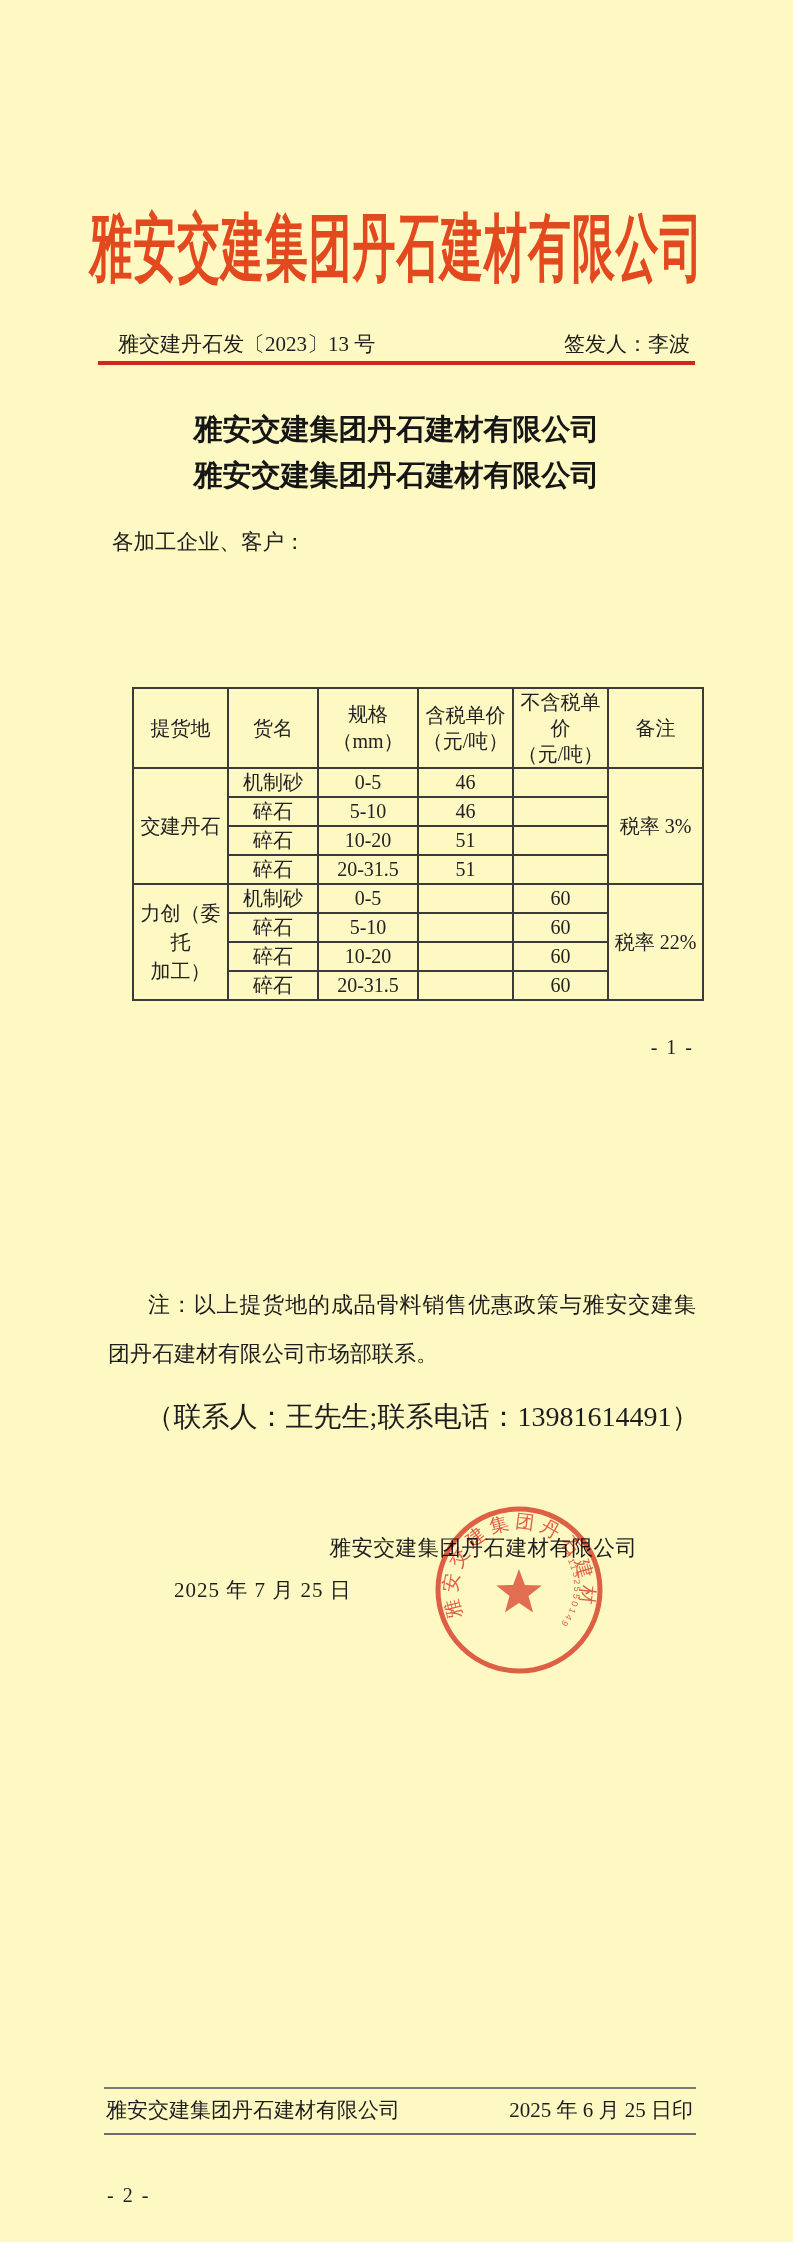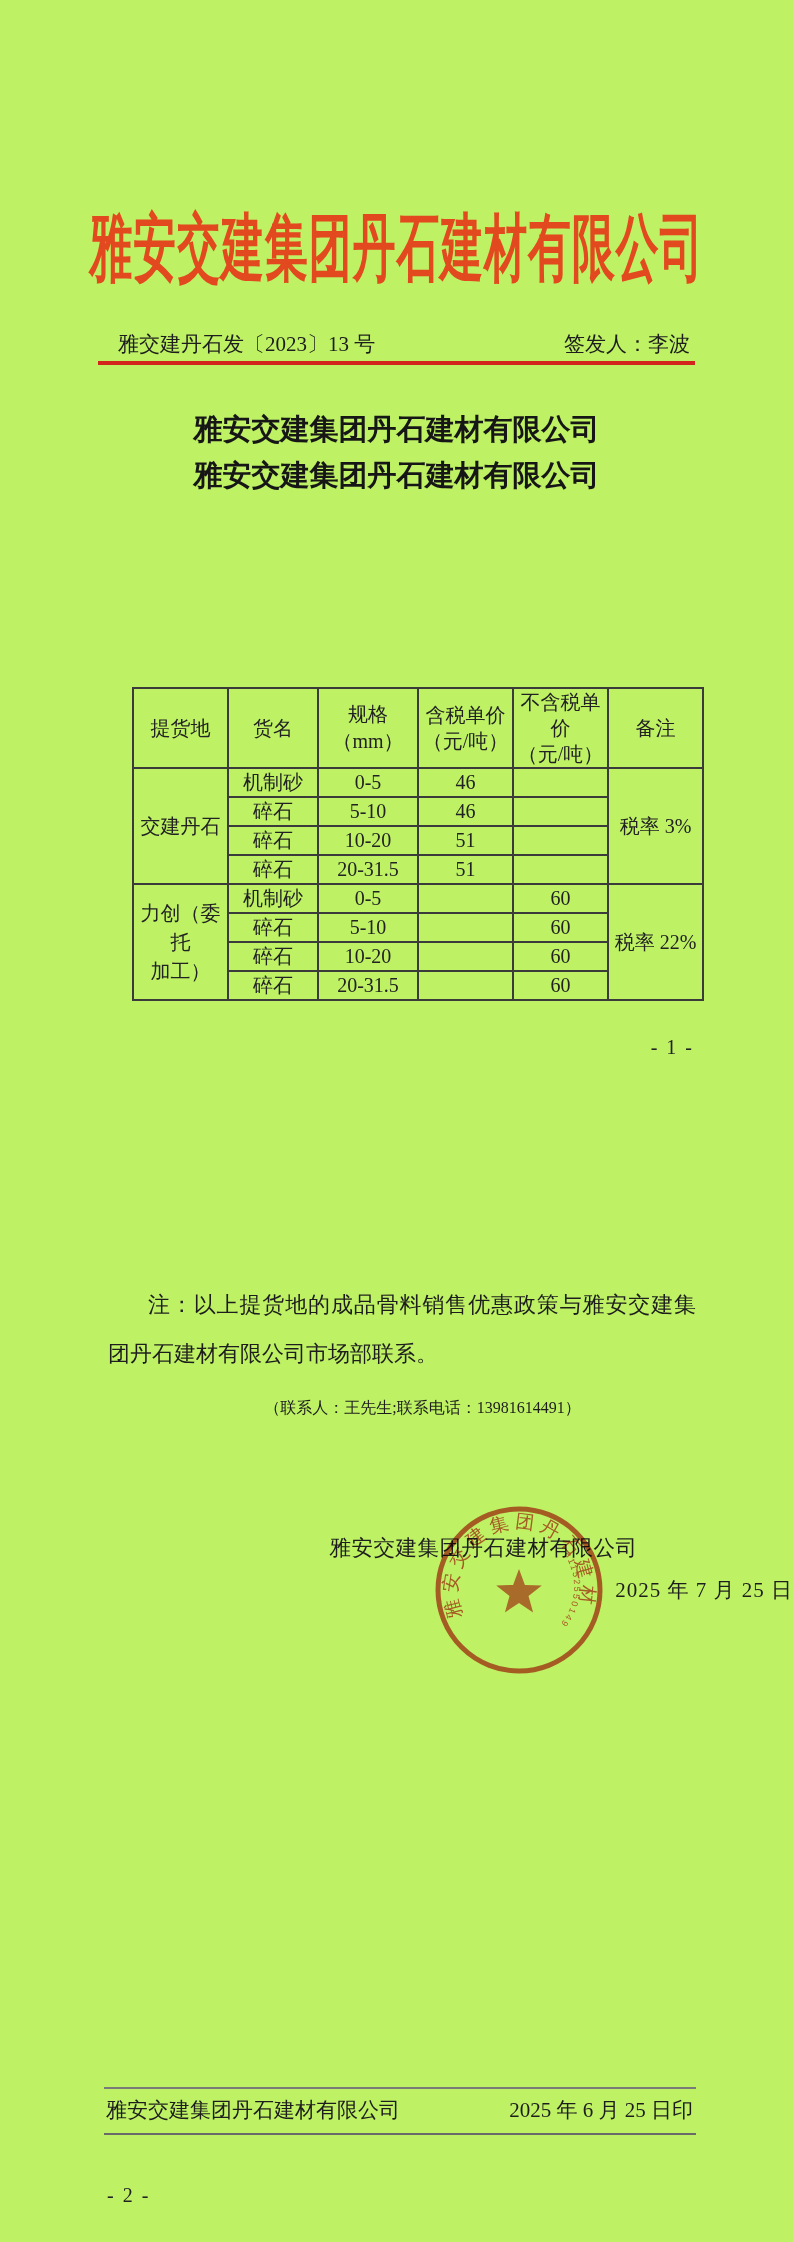--- a/index.html
+++ b/index.html
@@ -1,18 +1,18 @@
 <!DOCTYPE html>
 <html><head>
 <meta charset="utf-8">
 <style>
   html,body{margin:0;padding:0;background:#ffffff;}
   .page{
     position:relative;width:793px;height:2242px;margin:0 auto;
-    background:#bef264;overflow:hidden;color:#1d1d1d;
+    background:#fef9c3;overflow:hidden;color:#1d1d1d;
     font-family:"Liberation Serif","DejaVu Serif",serif;
   }
   
   .letterhead{
     position:absolute;top:212px;left:0;right:0;text-align:center;
     font-family:"Liberation Sans","DejaVu Sans",sans-serif;
     font-weight:700;font-size:42px;line-height:42px;letter-spacing:1px;
     color:#e3491e;transform:scale(1.02,1.75);transform-origin:50% 0;
     white-space:nowrap;
   }
@@ -53,29 +53,29 @@
   .nowrap{white-space:nowrap;margin-left:48px;}
   .pagenum{position:absolute;font-size:20px;letter-spacing:2px;color:#222;}
   .pagenum-1{top:1036px;right:99px;}
   .pagenum-2{top:2184px;left:107px;}
   .note-block{
     position:absolute;top:1280px;left:108px;width:588px;
     font-size:22px;line-height:49px;text-align:justify;text-indent:40px;
   }
   .contact-line{
     position:absolute;top:1398px;left:0;right:0;padding-left:52px;
-    text-align:center;font-size:16px;
+    text-align:center;font-size:28px;
   }
   .sig-company{
     position:absolute;top:1533px;left:0;right:0;padding-left:174px;
     text-align:center;font-size:21.5px;letter-spacing:0.5px;
   }
   .sig-date{
     position:absolute;top:1576px;left:0;right:0;padding-left:174px;
-    text-align:right;font-size:21px;letter-spacing:1px;
+    text-align:left;font-size:21px;letter-spacing:1px;
   }
   .seal{
     position:absolute;left:431px;top:1502px;width:176px;height:176px;
     mix-blend-mode:multiply;opacity:0.85;
   }
   .seal text{fill:#d9453c;font-family:"Liberation Sans","DejaVu Sans",sans-serif;}
   
   .footer-rule{position:absolute;left:104px;right:97px;height:2px;background:#7a7a7a;}
   .footer-rule.top{top:2087px;}
   .footer-rule.bottom{top:2133px;background:#6a6a6a;}
@@ -98,20 +98,21 @@
   </div>
 
   <div class="red-rule"></div>
 
   <div class="notice-title">
     <div>雅安交建集团丹石建材有限公司</div>
     <div>雅安交建集团丹石建材有限公司</div>
   </div>
 
   <div class="body-block">
+    <p class="salutation">各加工企业、客户：</p>
   </div>
 
   <table class="price-table">
     <colgroup>
       <col style="width:95px">
         <col style="width:90px">
         <col style="width:100px">
       <col style="width:95px">
         <col style="width:95px">
         <col style="width:95px">

